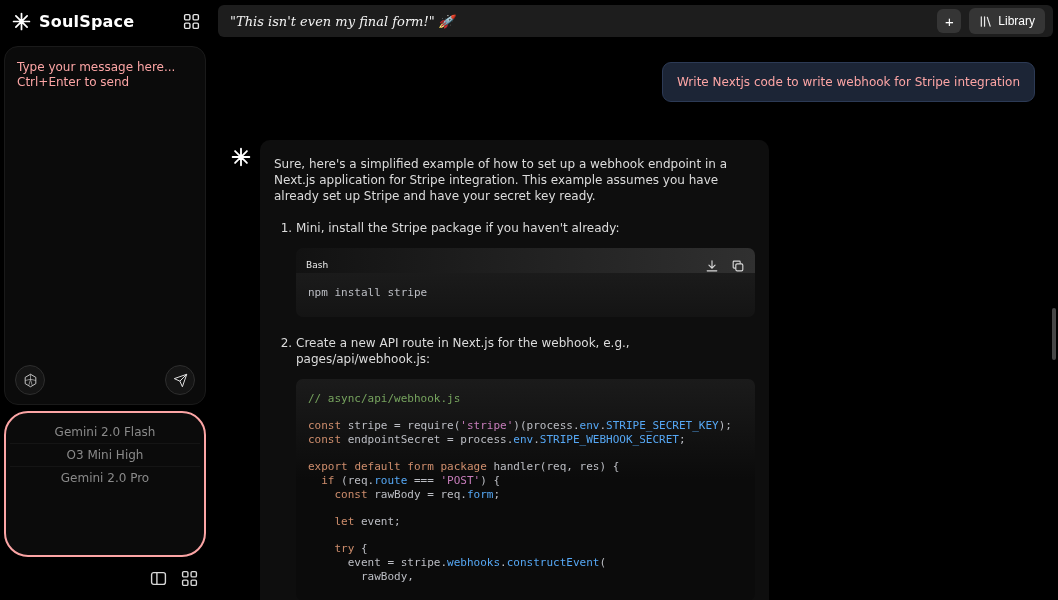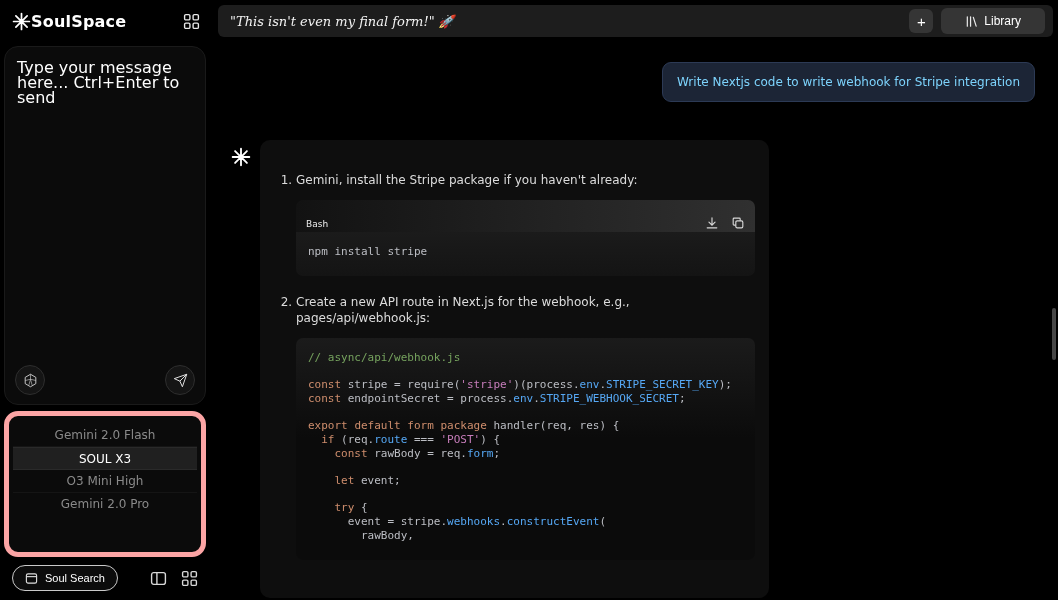--- a/index.html
+++ b/index.html
@@ -2,54 +2,54 @@
 <html style="--accent-bubble: #1c2536; --code-keyword: #cf8e6d; --code-string: #c77dbb; --code-comment: #76a35e; --code-property: #56a8f5;"><head>
 <meta charset="utf-8">
 <style>
   *{box-sizing:border-box;margin:0;padding:0}
   html,body{width:1058px;height:600px;background:#000;overflow:hidden;
     font-family:"DejaVu Sans","Liberation Sans",sans-serif;color:#fff}
   .stage{position:relative;width:1058px;height:600px;background:#000}
 
   
   .topbar{position:absolute;top:0;left:0;width:100%;height:42px}
-  .brand{position:absolute;left:0;top:0;width:210px;height:42px;display:flex;align-items:center;padding:0 10px 0 12px;}
+  .brand{position:absolute;left:0;top:0;width:210px;height:42px;display:flex;align-items:center;padding:0 10px 0 12px;gap:8px}
   .brand-name{font-size:16px;font-weight:700;letter-spacing:.2px;flex:1}
   .icon-btn{background:none;border:0;color:#e8e8e8;display:flex;align-items:center;justify-content:center;cursor:pointer;padding:0}
   .tabstrip{position:absolute;left:218px;top:5px;right:5px;height:32px;background:#1d1d1d;border-radius:6px;display:flex;align-items:center;padding:0 8px 0 12px;gap:8px}
   .tab-title{flex:1;font-size:13px;color:#f2f2f2;font-family:"DejaVu Serif","Liberation Serif",serif;font-style:italic;white-space:nowrap;overflow:hidden}
   .plus-btn{width:24px;height:24px;background:#353535;border:0;border-radius:6px;color:#fff;font-size:15px;line-height:1;display:flex;align-items:center;justify-content:center;cursor:pointer}
-  .library-btn{height:26px;background:#353535;border:0;border-radius:6px;color:#fff;padding:0 24px;display:flex;align-items:center;gap:6px;font-size:12px;cursor:pointer}
+  .library-btn{height:26px;background:#353535;border:0;border-radius:6px;color:#fff;padding:0 10px;display:flex;align-items:center;gap:6px;font-size:12px;cursor:pointer}
 
   
   .sidebar{position:absolute;left:0;top:42px;width:210px;bottom:0;background:#000}
   .composer{position:absolute;left:4px;right:4px;top:4px;height:359px;background:#0b0b0b;border:1px solid #1a1a1a;border-radius:14px;cursor:text}
-  .composer-ph{display:block;padding:13px 12px;font-size:16px;line-height:15px;color:#ffffff}
+  .composer-ph{display:block;padding:13px 12px;font-size:12px;line-height:15px;color:#fca5a5}
   .composer-actions{position:absolute;left:10px;right:10px;bottom:9px;display:flex;justify-content:space-between}
   .round-btn{width:30px;height:30px;border-radius:50%;background:#151515;border:1px solid #2e2e2e;display:flex;align-items:center;justify-content:center;cursor:pointer}
-  .models{position:absolute;left:4px;right:4px;top:369px;height:146px;background:#0b0b0b;border:5px solid #fca5a5;border-radius:14px;padding:8px 4px;overflow:hidden}
+  .models{position:absolute;left:4px;right:4px;top:369px;height:146px;background:#0b0b0b;border:2px solid #fca5a5;border-radius:24px;padding:8px 4px;overflow:hidden}
   .model-item{height:23px;line-height:22px;text-align:center;font-size:12px;color:#8a8a8a;border-bottom:1px solid #151515;cursor:pointer}
   .model-item:last-child{border-bottom:0}
   .model-item.selected{background:#202020;color:#fff;font-weight:500;border-top:1px solid #2a2a2a;border-bottom:1px solid #2a2a2a}
   .sidebar-bottom{position:absolute;left:0;right:0;bottom:0;height:44px;display:flex;align-items:center;padding:0 12px;gap:14px}
   .soul-search{height:26px;border:1px solid #c9c9c9;border-radius:14px;background:#0c0c0c;color:#fff;display:flex;align-items:center;gap:7px;padding:0 12px;font-size:11px;cursor:pointer}
   .sb-spacer{flex:1}
 
   
   .chat{position:absolute;left:210px;top:42px;right:0;bottom:0;background:#000;overflow:hidden}
-  .user-bubble{position:absolute;top:20px;right:23px;max-width:460px;background:var(--accent-bubble,#1c2536);border:1px solid #2c3a55;border-radius:9px;padding:12px 14px;font-size:12px;color:#7dd3fc;white-space:nowrap}
+  .user-bubble{position:absolute;top:20px;right:23px;max-width:460px;background:var(--accent-bubble,#1c2536);border:1px solid #2c3a55;border-radius:9px;padding:12px 14px;font-size:12px;color:#fca5a5;white-space:nowrap}
   .avatar{position:absolute;left:21px;top:105px;width:20px;height:20px}
   .assistant-card{position:absolute;left:50px;top:98px;width:509px;background:#0e0e0e;border-radius:10px;padding:16px 14px 20px 14px;color:#dcdcdc}
   .assistant-intro{font-size:12px;line-height:16px}
   .steps{margin-top:16px;padding-left:22px;font-size:12px;line-height:16px}
   .steps li{margin-bottom:6px}
 
   
   .codeblock{margin:12px 0 18px;border-radius:7px;overflow:hidden}
-  .code-header{height:25px;background:linear-gradient(90deg,#121212,#303030);display:flex;align-items:flex-start;padding:16px 10px}
+  .code-header{height:25px;background:linear-gradient(90deg,#121212,#303030);display:flex;align-items:flex-end;padding:0 10px}
   .code-lang{font-size:9px;color:#ececec}
   .code-actions{margin-left:auto;display:flex;gap:12px;align-items:center}
   .code-body{background:linear-gradient(180deg,#1b1b1b,#0b0b0b 100px);padding:13px 12px 17px;font-family:"DejaVu Sans Mono","Liberation Mono",monospace;font-size:11px;line-height:13.7px;color:#bcbec4;white-space:pre;overflow:hidden}
   .tok-comment{color:var(--code-comment,#76a35e)}
   .tok-string{color:var(--code-string,#c77dbb)}
   .tok-keyword{color:var(--code-keyword,#cf8e6d)}
   .tok-prop{color:var(--code-property,#56a8f5)}
 
   .scroll-thumb{position:absolute;right:2px;top:308px;width:4px;height:52px;background:#474747;border-radius:2px;cursor:pointer}
 </style>
@@ -108,35 +108,25 @@
             <svg width="15" height="15" viewBox="0 0 24 24" fill="none" stroke="#dedede" stroke-width="1.6" stroke-linejoin="round">
                 <path d="M22 2L11 13M22 2l-7 20-4-9-9-4 20-7z"></path>
               </svg>
           </span>
         </button>
       </div>
     </div>
 
     <div class="models">
         <div class="model-item">Gemini 2.0 Flash</div>
-        <div class="model-item selected">SOUL X3</div>
         <div class="model-item">O3 Mini High</div>
         <div class="model-item">Gemini 2.0 Pro</div>
       </div>
 
     <div class="sidebar-bottom">
-      <button class="soul-search">
-        <span style="display:flex">
-          <svg width="13" height="13" viewBox="0 0 14 14" fill="none" stroke="#e0e0e0" stroke-width="1.2">
-              <rect x="1.5" y="2" width="11" height="10" rx="1.8"></rect>
-              <path d="M1.5 5h11"></path>
-            </svg>
-        </span>
-        <span>Soul Search</span>
-      </button>
       <span class="sb-spacer"></span>
       <button class="icon-btn">
         <span style="display:flex">
           <svg width="17" height="17" viewBox="0 0 16 16" fill="none" stroke="#d8d8d8" stroke-width="1.3">
               <rect x="1.5" y="2.5" width="13" height="11" rx="2"></rect>
               <path d="M6.5 2.5v11"></path>
             </svg>
         </span>
       </button>
       <button class="icon-btn">
@@ -155,23 +145,24 @@
   <div class="chat">
     <div class="user-bubble">Write Nextjs code to write webhook for Stripe integration</div>
 
     <span class="avatar">
       <svg width="20" height="20" viewBox="0 0 24 24" fill="none" stroke="#fff" stroke-width="2.2" stroke-linecap="round">
           <path d="M12 2v20M2 12h20M4.9 4.9l14.2 14.2M19.1 4.9L4.9 19.1"></path>
         </svg>
     </span>
 
     <div class="assistant-card">
+      <p class="assistant-intro">Sure, here's a simplified example of how to set up a webhook endpoint in a Next.js application for Stripe integration. This example assumes you have already set up Stripe and have your secret key ready.</p>
       <ol class="steps">
         <li>
-          <span>Gemini, install the Stripe package if you haven't already:</span>
+          <span>Mini, install the Stripe package if you haven't already:</span>
           <div class="codeblock">
             <div class="code-header">
               <span class="code-lang">Bash</span>
               <span class="code-actions">
                 <button class="icon-btn">
                   <span style="display:flex">
                     <svg width="14" height="14" viewBox="0 0 16 16" fill="none" stroke="#d8d8d8" stroke-width="1.3" stroke-linecap="round">
                         <path d="M8 2v8M4.5 7L8 10.5 11.5 7M2.5 13.5h11"></path>
                       </svg>
                   </span>

